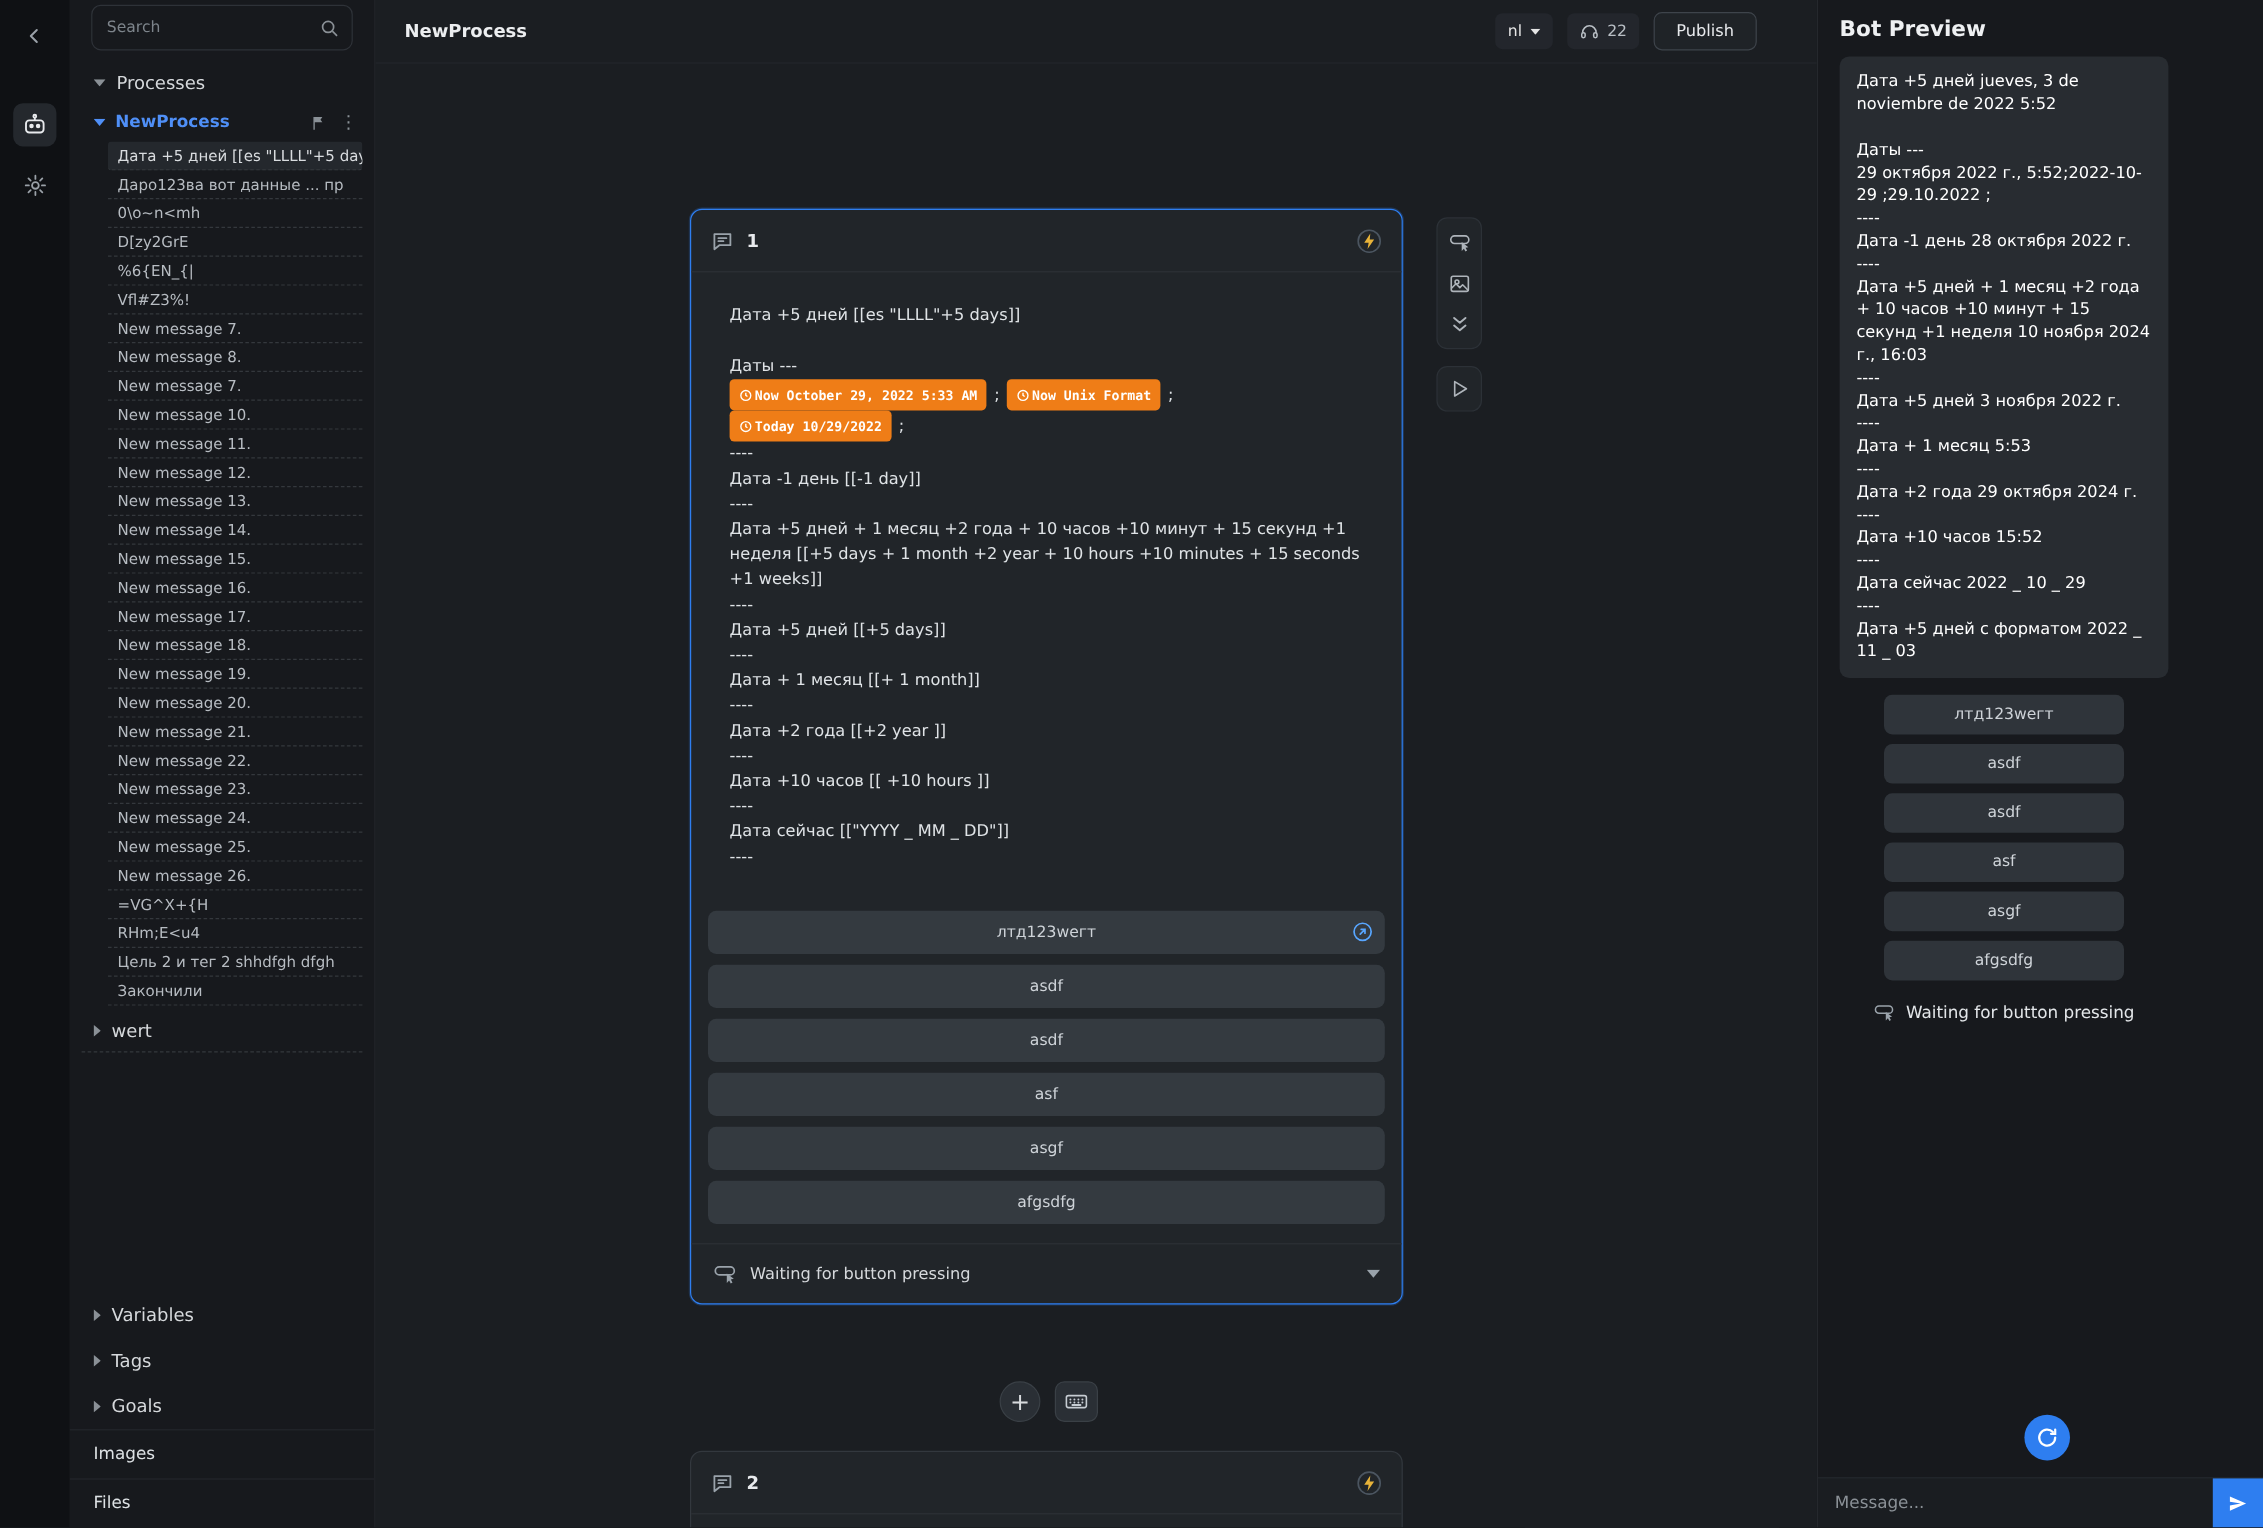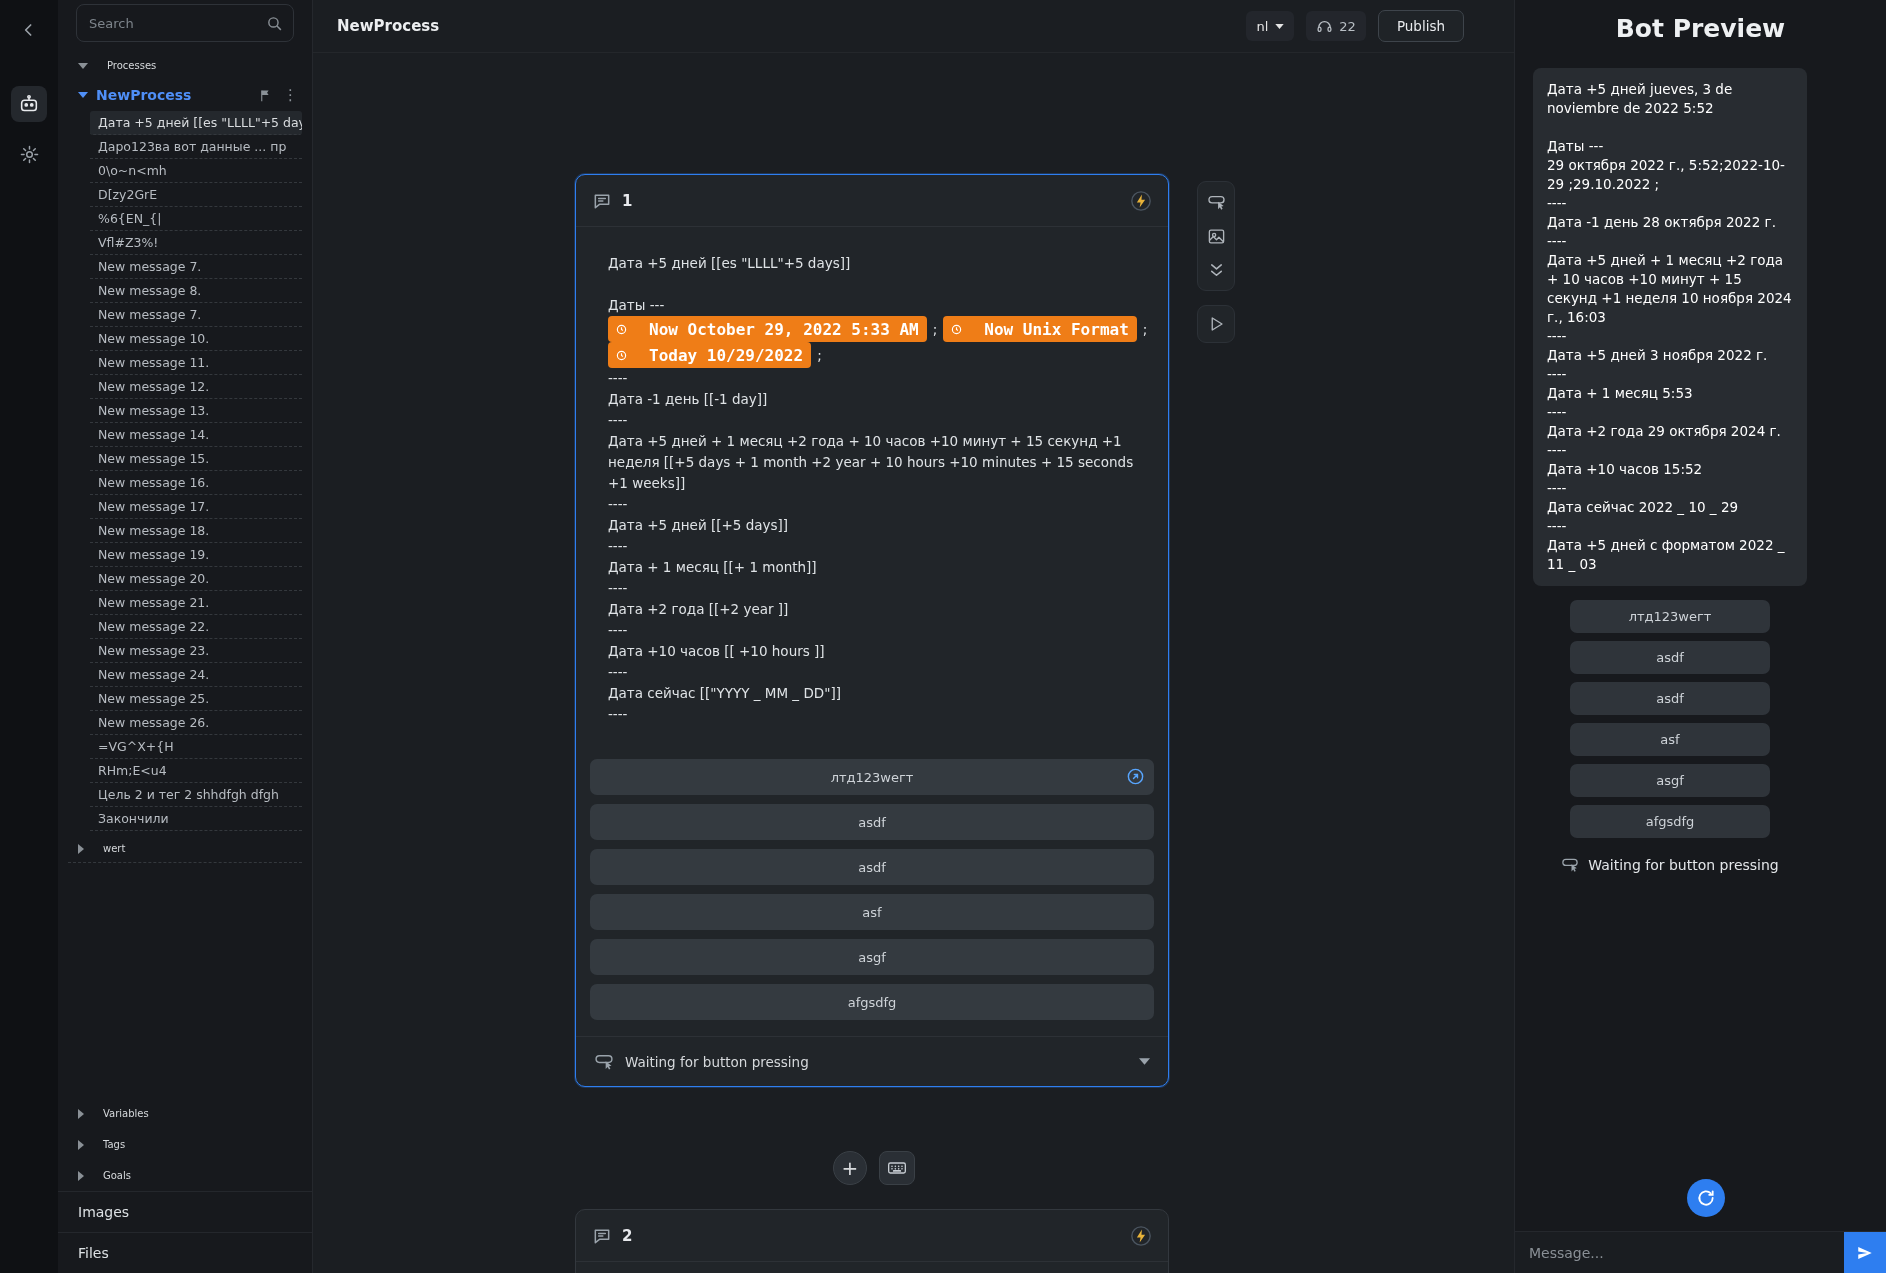--- a/index.html
+++ b/index.html
@@ -12,21 +12,21 @@
   .rail-btn { width:36px; height:36px; display:flex; align-items:center; justify-content:center; color:#9aa1a8; cursor:pointer; border-radius:8px; }
   .rail-btn.active { color:#e8eaed; background:#24282d; }
   .rail-spacer { height:10px; }
 
   
   .sidebar { width:255px; background:#17191d; border-right:1px solid #25282d; flex-shrink:0; display:flex; flex-direction:column; overflow:hidden; }
   .bot-title { font-size:23px; font-weight:bold; color:#eef0f2; padding:16px 20px 12px; }
   .search-box { margin:4px 18px 8px; height:38px; border:1px solid #2e3238; border-radius:8px; display:flex; align-items:center; padding:0 10px 0 12px; color:#8a9096; }
   .search-box input { flex:1; background:transparent; border:none; outline:none; color:#d7dadd; font-size:13px; font-family:inherit; }
   .search-box input::placeholder { color:#7d848b; }
-  .sec-row { display:flex; align-items:center; gap:19px; padding:10px 20px; font-size:10px; color:#d6d9dc; cursor:pointer; }
+  .sec-row { display:flex; align-items:center; gap:9px; padding:10px 20px; font-size:15px; color:#d6d9dc; cursor:pointer; }
   .sec-row .caret { color:#8a9096; display:flex; }
   .proc-row { display:flex; align-items:center; gap:8px; padding:6px 14px 6px 20px; cursor:pointer; }
   .proc-row .caret { color:#4f8ff7; display:flex; }
   .proc-name { color:#4f8ff7; font-weight:bold; font-size:14px; flex:1; }
   .proc-icons { display:flex; align-items:center; gap:10px; color:#8a9197; }
   .kebab { font-size:15px; color:#8a9197; cursor:pointer; line-height:1; }
   .msg-list { margin:2px 10px 0 32px; }
   .msg-item { padding:4px 8px; font-size:12.5px; color:#b7bcc2; border-bottom:1px dashed #34383d; white-space:nowrap; overflow:hidden; cursor:pointer; }
   .msg-item.sel { background:#24282d; color:#d9dcdf; border-radius:3px; }
   .wert-row { border-bottom:1px dashed #34383d; margin:4px 10px 0 10px; padding:8px 10px; }
@@ -44,42 +44,42 @@
   .board { position:relative; flex:1; overflow:hidden; }
 
   
   .node { position:absolute; width:594px; background:#212529; border-radius:10px; border:1px solid #33383e; }
   .node.selected { border:1.5px solid #2e7ef0; box-shadow:0 0 0 1px rgba(46,126,240,.25); }
   .node-header { height:52px; display:flex; align-items:center; gap:10px; padding:0 16px; border-bottom:1px solid #2d3136; }
   .node-id { font-size:15px; font-weight:bold; color:#e8eaed; flex:1; }
   .node-body { padding:26px 32px 6px; font-size:13.5px; line-height:21px; color:#dfe3e6; }
   .nline { min-height:21px; word-wrap:break-word; }
   .chip-row { display:flex; align-items:center; gap:6px; min-height:26px; }
-  .chip { display:inline-flex; align-items:center; gap:22px; background:#ef7d17; color:#fff; font-family:"DejaVu Sans Mono","Liberation Mono",monospace; font-size:16px; font-weight:bold; padding:2.5px 8px; border-radius:4px; white-space:nowrap; }
+  .chip { display:inline-flex; align-items:center; gap:2px; background:#ef7d17; color:#fff; font-family:"DejaVu Sans Mono","Liberation Mono",monospace; font-size:11px; font-weight:bold; padding:2.5px 8px; border-radius:4px; white-space:nowrap; }
   .semi { color:#dfe3e6; }
   .node-buttons { padding:28px 14px 0; display:flex; flex-direction:column; gap:9px; }
   .node-btn { height:36px; background:#343a40; border-radius:7px; display:flex; align-items:center; justify-content:center; position:relative; color:#ced3d8; font-size:13px; cursor:pointer; }
   .goto-icon { position:absolute; right:9px; top:8px; display:flex; cursor:pointer; }
   .node-footer { margin-top:16px; height:50px; border-top:1px solid #2d3136; display:flex; align-items:center; gap:11px; padding:0 18px; color:#d6d9dc; font-size:13.5px; cursor:pointer; }
   .node-footer .spacer { flex:1; }
   .icon-grey { color:#9aa3ab; display:flex; }
 
   
   .node-tools { position:absolute; left:884px; top:128px; width:38px; background:#212529; border:1px solid #2c3137; border-radius:9px; display:flex; flex-direction:column; align-items:center; padding:5px 0; gap:4px; }
   .tool-btn { width:30px; height:30px; display:flex; align-items:center; justify-content:center; color:#aeb4ba; cursor:pointer; border-radius:6px; }
   .play-btn { position:absolute; left:884px; top:252px; width:38px; height:38px; background:#212529; border:1px solid #2c3137; border-radius:9px; display:flex; align-items:center; justify-content:center; color:#aeb4ba; cursor:pointer; }
 
   
   .add-row { position:absolute; left:520px; top:1098px; display:flex; gap:12px; align-items:center; }
   .add-btn { width:34px; height:34px; border-radius:50%; background:#2a2f35; border:1px solid #3a4046; color:#d7dadd; font-size:20px; display:flex; align-items:center; justify-content:center; cursor:pointer; }
   .kbd-btn { width:36px; height:34px; border-radius:8px; background:#2a2f35; border:1px solid #3a4046; color:#c6ccd2; display:flex; align-items:center; justify-content:center; cursor:pointer; }
 
   
   .preview { width:372px; background:#17191d; border-left:1px solid #25282d; flex-shrink:0; position:relative; padding:14px 18px 0; overflow:hidden; }
-  .preview-title { font-size:25px; font-weight:bold; color:#eef0f2; margin-bottom:25px;text-align:center; }
+  .preview-title { font-size:18px; font-weight:bold; color:#eef0f2; margin-bottom:12px; }
   .bubble { width:274px; background:#282c31; border-radius:8px; padding:12px 14px; font-size:13.5px; line-height:19px; color:#ffffff; }
   .bubble-line { min-height:19px; word-wrap:break-word; }
   .pv-buttons { width:274px; display:flex; flex-direction:column; align-items:center; gap:8px; margin-top:14px; }
   .pv-btn { width:200px; height:33px; background:#2f343a; border-radius:7px; display:flex; align-items:center; justify-content:center; color:#ced3d8; font-size:13px; cursor:pointer; }
   .pv-status { width:274px; display:flex; align-items:center; justify-content:center; gap:9px; margin-top:18px; color:#e3e6e9; font-size:14px; }
   .refresh-btn { position:absolute; left:172px; bottom:56px; width:38px; height:38px; border-radius:50%; background:#2e7ef0; display:flex; align-items:center; justify-content:center; cursor:pointer; }
   .msg-bar { position:absolute; left:0; right:0; bottom:0; height:42px; background:#1a1d21; border-top:1px solid #25282d; display:flex; align-items:center; }
   .msg-bar input { flex:1; background:transparent; border:none; outline:none; padding:0 14px; color:#bef264; font-size:14px; font-family:inherit; }
   .msg-bar input::placeholder { color:#8a9096; }
   .send-btn { width:42px; height:42px; background:#2e7ef0; display:flex; align-items:center; justify-content:center; cursor:pointer; flex-shrink:0; }

